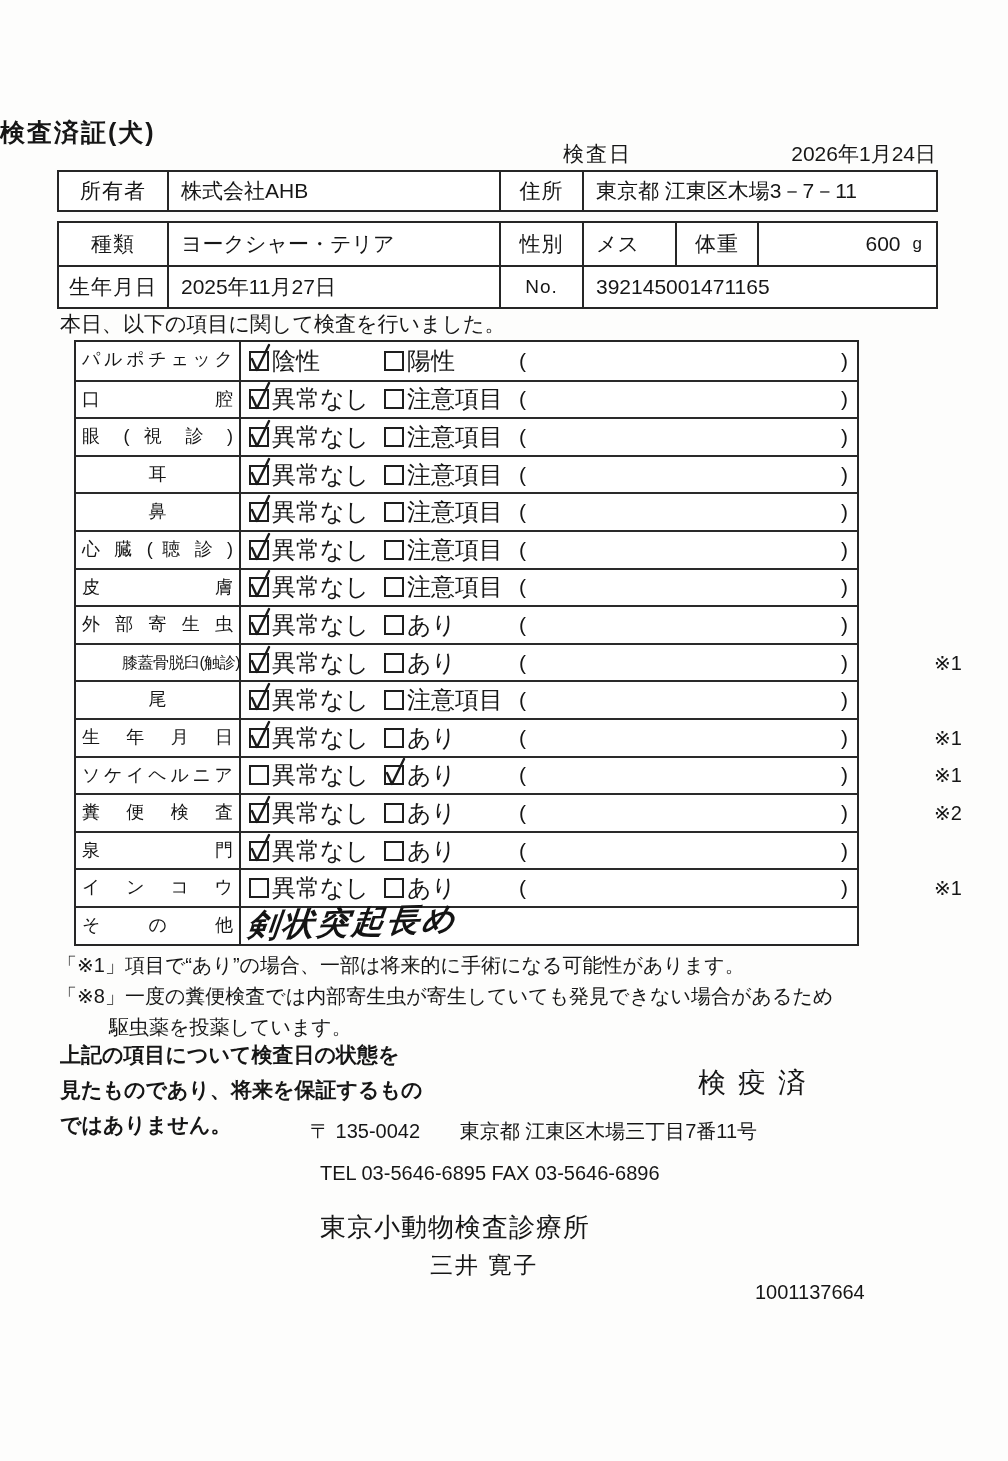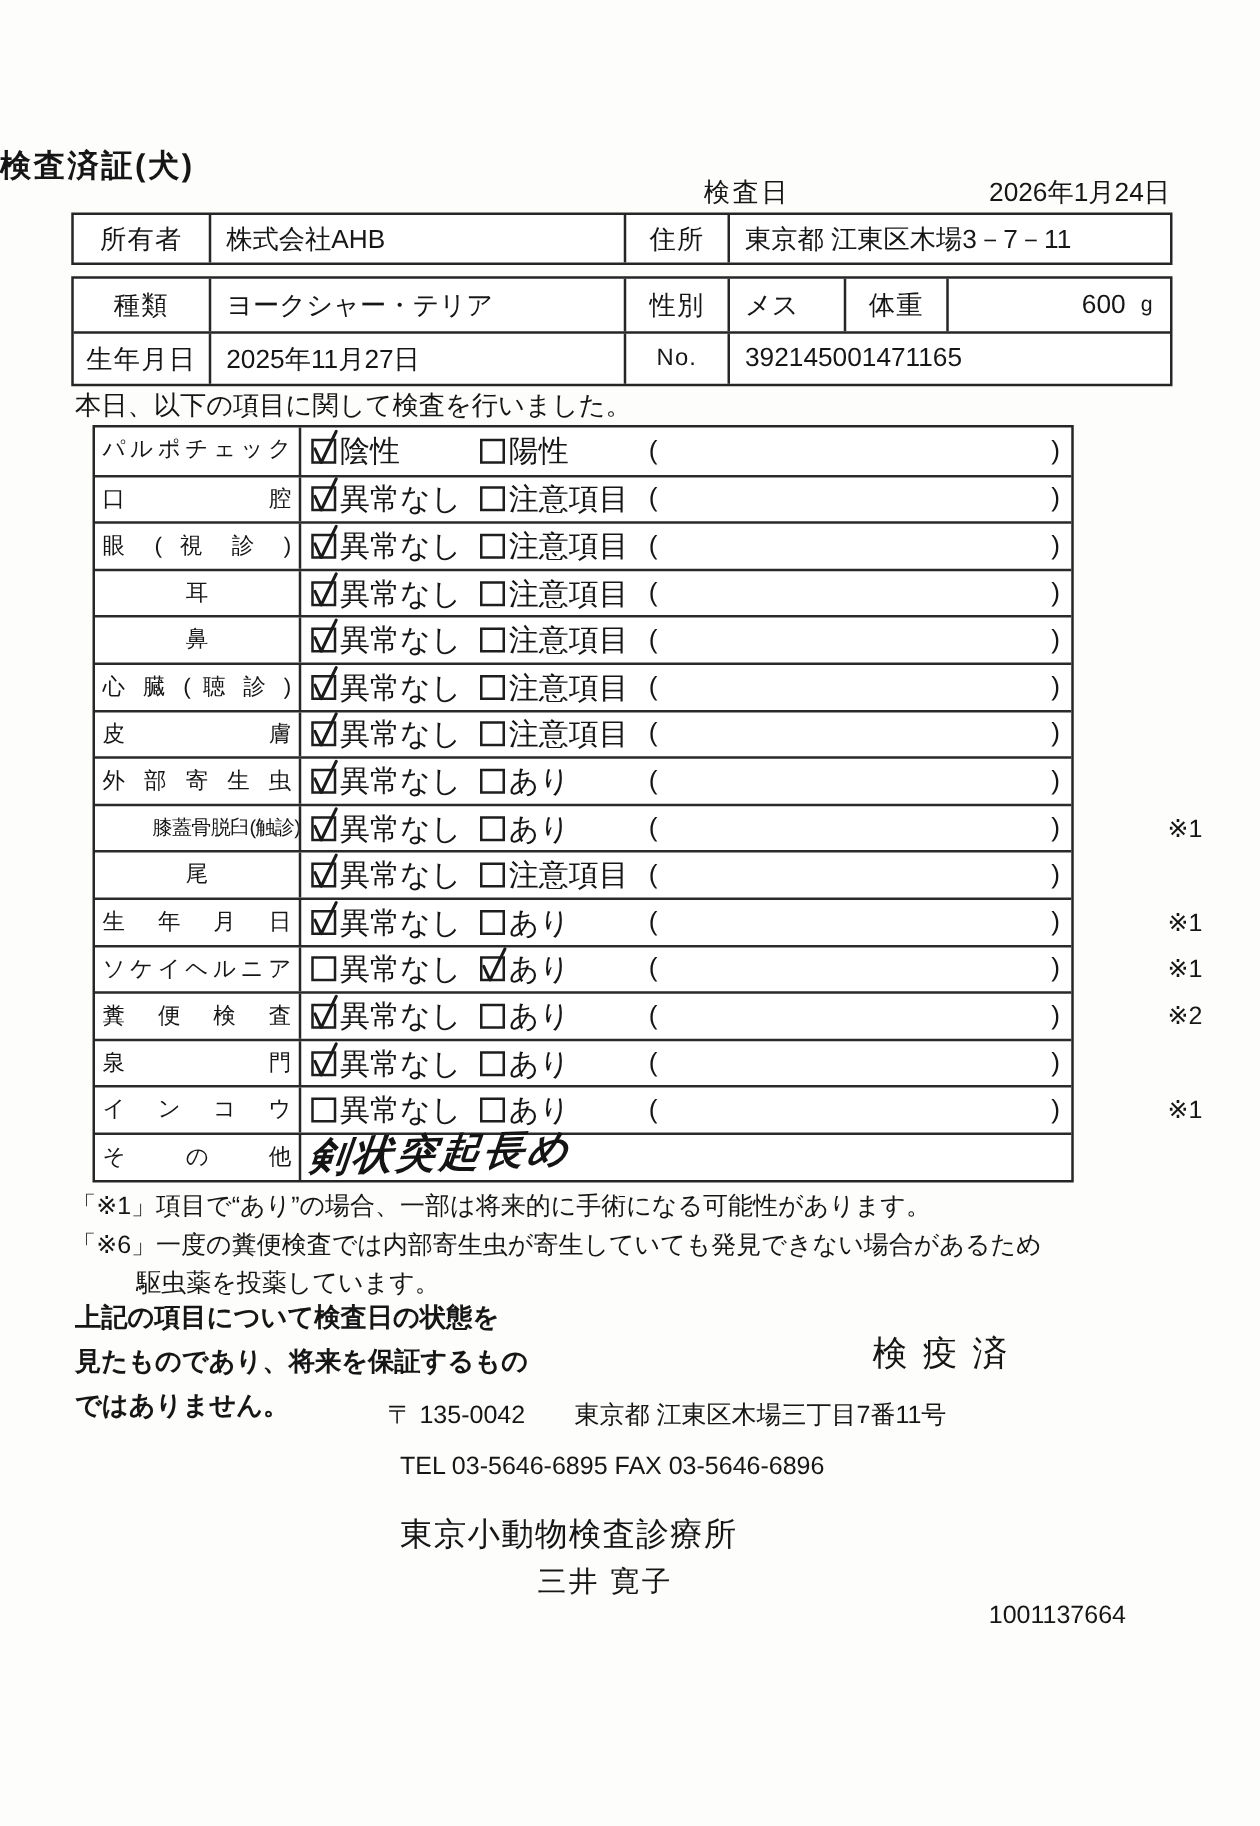--- a/index.html
+++ b/index.html
@@ -60,21 +60,21 @@
   .footnotes { left:57px; top:950px; font-size:20px; line-height:31px; }
   .footnotes .indent { padding-left:52px; }
   .disclaimer { left:60px; top:1037px; font-size:21px; line-height:35px; font-weight:600; }
   .quarantine-stamp { left:698px; top:1064px; font-size:28px; letter-spacing:12px; font-weight:500; }
   .postal-line { left:310px; top:1118px; font-size:20px; }
   .postal-line .gap { margin-left:34px; }
   .tel-line { left:320px; top:1162px; font-size:20px; }
   .tel-line .gap { }
   .clinic-name { left:320px; top:1210px; font-size:26px; letter-spacing:1px; }
   .vet-name { left:430px; top:1250px; font-size:23px; letter-spacing:2px; }
-  .serial-number { left:755px; top:1281px; font-size:20px;margin-left:36px; }
+  .serial-number { left:755px; top:1281px; font-size:20px; }
 </style>
 </head>
 <body>
 
 <div class="page">
 
   <div class="abs doc-title">検査済証(犬)</div>
 
   <div class="abs insp-date-label">検査日</div>
   <div class="abs insp-date-value">2026年1月24日</div>
@@ -442,21 +442,21 @@
       <div class="exam-options">
 
         <span class="handwritten">剣状突起長め</span>
       </div>
 
     </div>
   </div>
 
   <div class="abs footnotes">
     <div>「※1」項目で“あり”の場合、一部は将来的に手術になる可能性があります。</div>
-    <div>「※6」一度の糞便検査では内部寄生虫が寄生していても発見できない場合があるため</div>
+    <div>「※8」一度の糞便検査では内部寄生虫が寄生していても発見できない場合があるため</div>
     <div class="indent">駆虫薬を投薬しています。</div>
   </div>
 
   <div class="abs disclaimer">
     <div>上記の項目について検査日の状態を</div>
     <div>見たものであり、将来を保証するもの</div>
     <div>ではありません。</div>
   </div>
 
   <div class="abs quarantine-stamp">検疫済</div>

